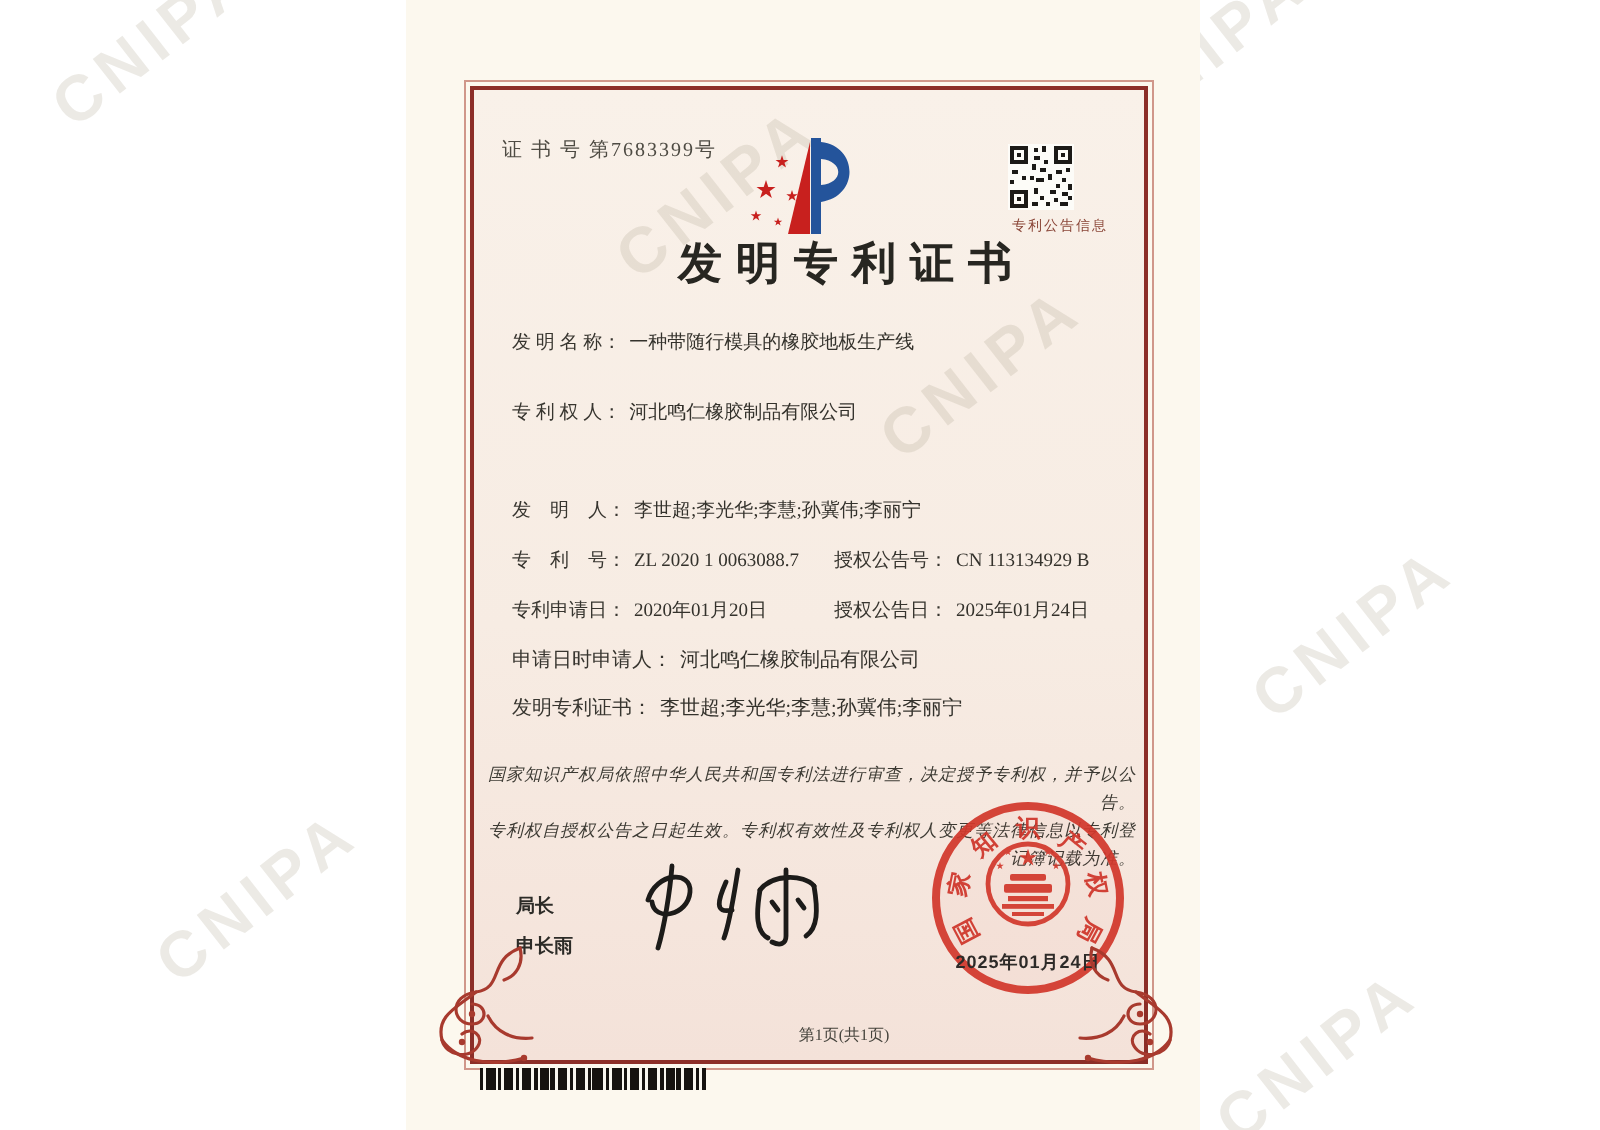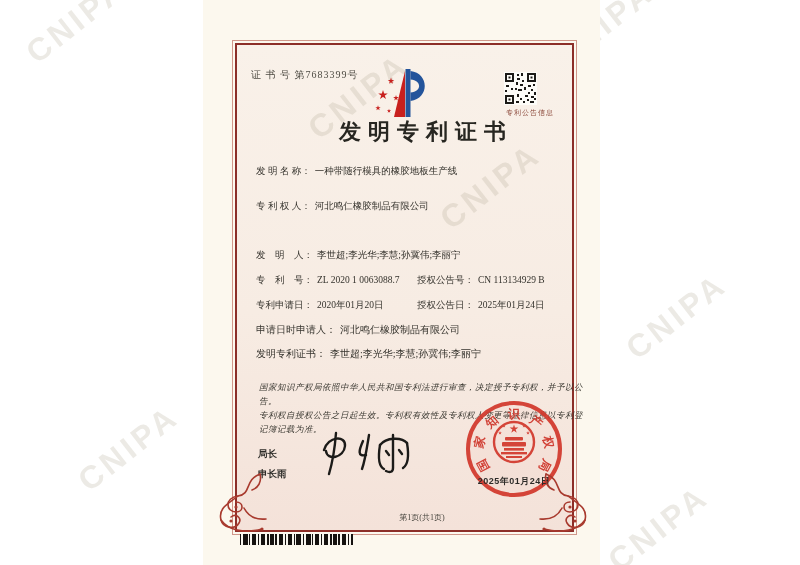--- a/index.html
+++ b/index.html
@@ -27,22 +27,22 @@
   .qr-caption{position:absolute;left:488px;top:108px;width:66px;text-align:right;
               font-size:7px;color:#8a4638;letter-spacing:1px;}
   .title{position:absolute;left:235px;top:117px;width:325px;text-align:center;
          font-size:22px;font-weight:bold;color:#272621;letter-spacing:7px;text-indent:7px;padding-left:25px;}
   
   .row{position:absolute;font-size:9.5px;white-space:nowrap;color:#37352f;}
   .row .lbl{color:#37352f;}
   .row .val{margin-left:4px;color:#34322c;}
   .row-sm{font-size:10px;}
   
-  .statement{position:absolute;left:238px;top:380px;width:330px;text-align:left;
-             font-size:8.5px;line-height:14px;color:#3c3a33;font-style:italic;letter-spacing:0.5px;margin-left:21px;}
+  .statement{position:absolute;left:238px;top:380px;width:330px;text-align:right;
+             font-size:8.5px;line-height:14px;color:#3c3a33;font-style:italic;letter-spacing:0.5px;}
   
   .signoff{position:absolute;left:258px;top:444px;font-family:"Liberation Sans","DejaVu Sans",sans-serif;
            font-weight:bold;font-size:9.5px;color:#2c2b27;line-height:20px;}
   .signature{position:absolute;left:316px;top:428px;}
   
   .seal{position:absolute;left:466px;top:401px;width:96px;height:96px;opacity:0.93;}
   .seal-ring{position:absolute;left:0;top:0;width:88px;height:88px;border:4px solid #d2382c;
              border-radius:50%;background:rgba(215,70,50,0.03);}
   .seal-arc{position:absolute;left:0;top:0;width:96px;height:96px;}
   .seal-char{position:absolute;left:50%;top:50%;width:14px;height:14px;margin:-7px 0 0 -7px;

